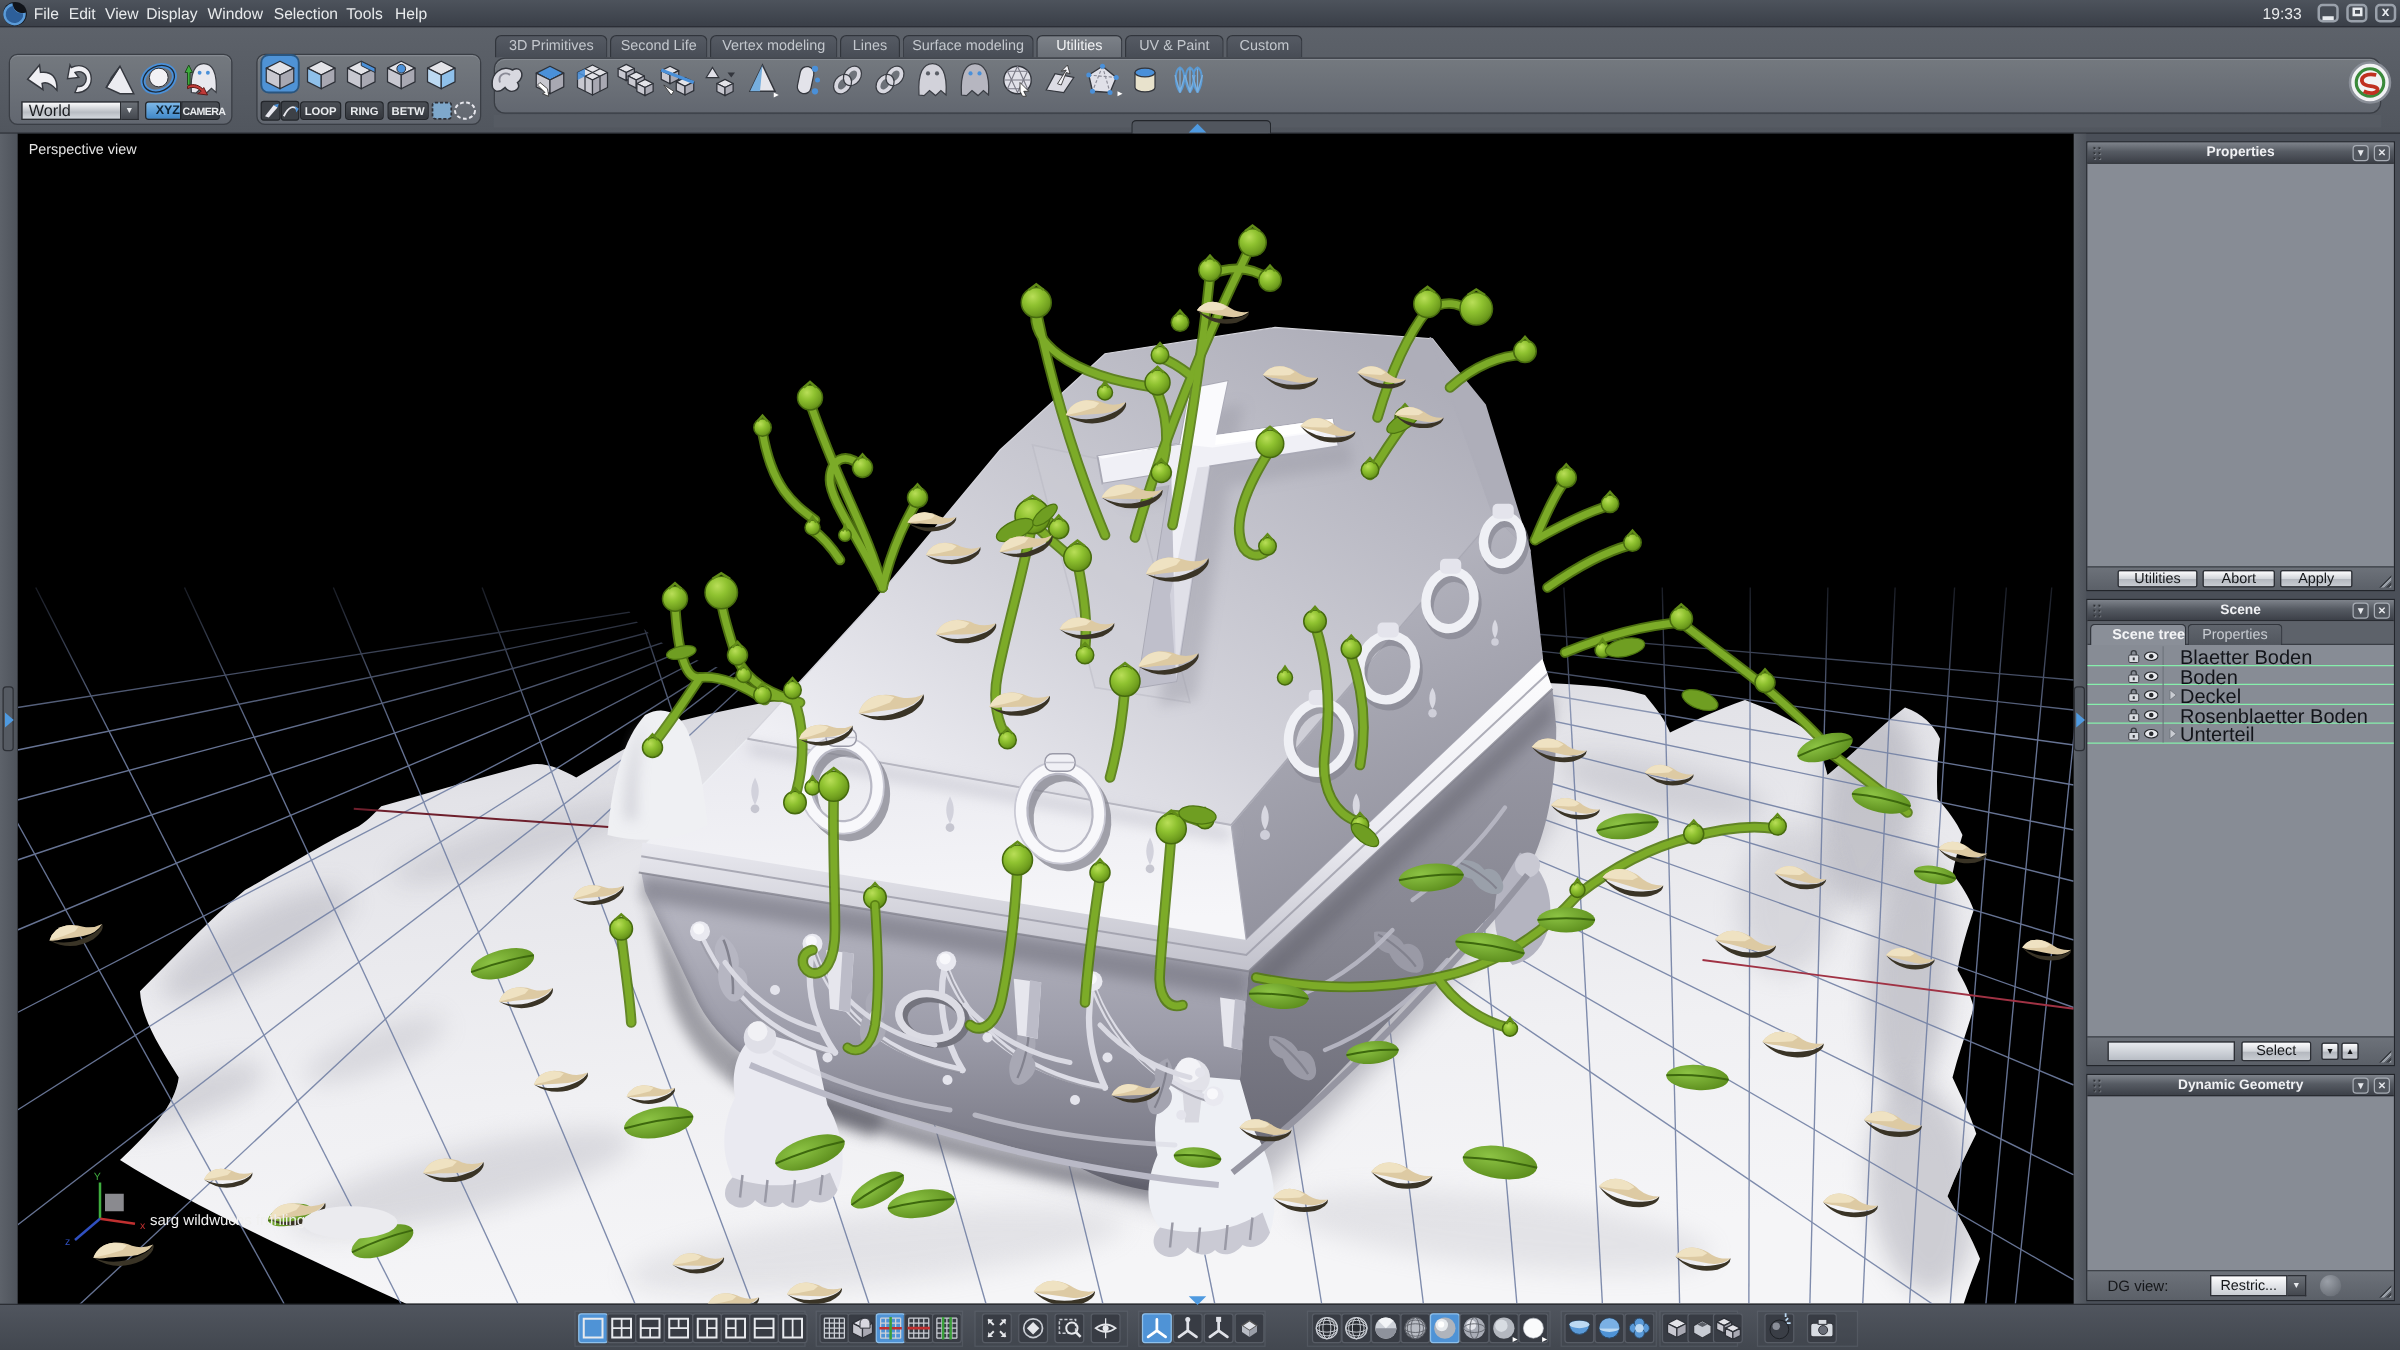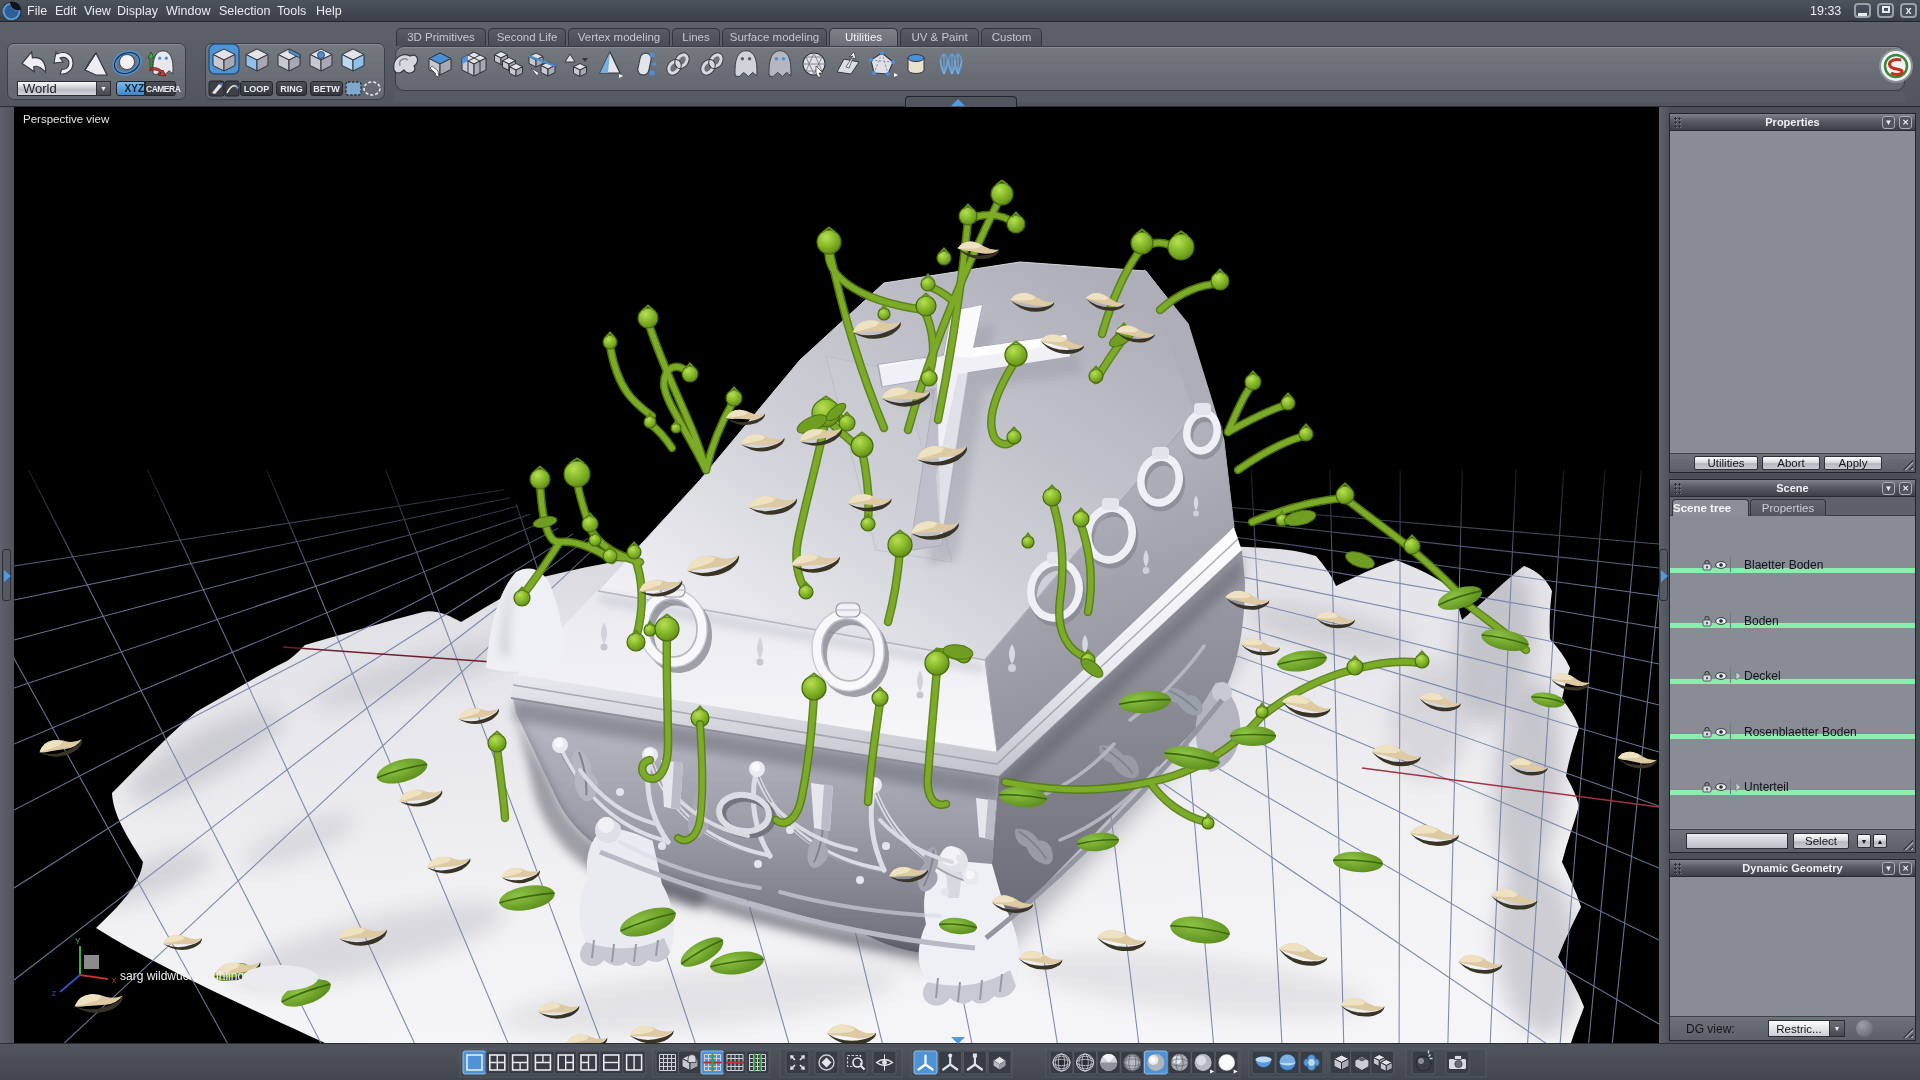--- a/index.html
+++ b/index.html
@@ -34,21 +34,21 @@
 .grip{position:absolute;left:4px;top:3px;width:8px;height:11px;
  background-image:radial-gradient(circle at 1.5px 1.5px,#2e3136 1px,transparent 1.2px),radial-gradient(circle at 1.5px 1.5px,#8e939b 1px,transparent 1.2px);
  background-size:4px 4px;background-position:0 0,0.5px 0.5px;}
 .pcontent{background:#878c95;}
 .pbot{position:relative;background:linear-gradient(#6d727a,#5b6068);border-top:1px solid #3f434a;}
 .lbtn{position:absolute;border:1px solid #2c2f35;border-radius:2px;
  background:linear-gradient(#fdfdfe 0%,#d2d5da 50%,#b4b8bf 55%,#c8ccd2 100%);
  color:#15171a;font-size:11.5px;text-align:center;}
 .rgrip{position:absolute;right:2px;bottom:2px;width:10px;height:10px;
  background-image:linear-gradient(135deg,transparent 50%,#3a3e44 50%,#3a3e44 60%,#9aa0a8 60%,#9aa0a8 70%,transparent 70%,transparent 80%,#3a3e44 80%,#3a3e44 90%,#9aa0a8 90%);}
-.trow{position:relative;height:15.5px;border-bottom:5px solid #86efac;color:#121419;font-size:12px;margin-top:40px;}
+.trow{position:relative;height:15.5px;border-bottom:1px solid #86efac;color:#121419;font-size:16px;}
 .ticon{position:absolute;top:1px;width:12px;height:12px;}
 
 #botbar{position:absolute;left:0;top:1043px;width:1920px;height:37px;
  background:linear-gradient(#50555e,#42474f);border-top:1px solid #2b2e34;}
 
 .sidestrip{position:absolute;top:107px;height:936px;background:linear-gradient(90deg,#5d626a,#4e535b);}
 .collhandle{position:absolute;width:9px;height:52px;border:1px solid #2c2f35;border-radius:3px;background:#555a62;}
 .bluetri{position:absolute;width:0;height:0;}
 </style></head><body>
 <div id="root">
@@ -1122,21 +1122,21 @@
 <div class="pbot" style="height:19px">
 <div class="lbtn" style="left:24px;top:2px;width:64px;height:14px;line-height:13px">Utilities</div>
 <div class="lbtn" style="left:92px;top:2px;width:58px;height:14px;line-height:13px">Abort</div>
 <div class="lbtn" style="left:154px;top:2px;width:58px;height:14px;line-height:13px">Apply</div>
 <div class="rgrip"></div>
       </div>
     </div>
 <div class="panel" style="top:479px;height:374px">
 <div class="ptitle"><div class="grip"></div>Scene<div class="pbtn" style="right:20px">▼</div><div class="pbtn" style="right:3px">✕</div></div>
 <div style="position:relative;height:19px;background:#5d626a;border-bottom:1px solid #3a3e45">
-<div style="position:absolute;left:2px;top:2px;width:77px;height:17px;border:1px solid #31353c;border-bottom:none;border-radius:4px 4px 0 0;background:#8a8f98;color:#f4f5f7;font-weight:bold;font-size:11.5px;text-align:left;line-height:16px">Scene tree</div>
+<div style="position:absolute;left:2px;top:2px;width:77px;height:17px;border:1px solid #31353c;border-bottom:none;border-radius:4px 4px 0 0;background:#8a8f98;color:#f4f5f7;font-weight:bold;font-size:11.5px;text-align:right;line-height:16px">Scene tree</div>
 <div style="position:absolute;left:80px;top:2px;width:76px;height:17px;border:1px solid #31353c;border-bottom:none;border-radius:4px 4px 0 0;background:linear-gradient(#60656d,#51565e);color:#c9cdd3;font-size:11.5px;text-align:center;line-height:16px">Properties</div>
 </div>
 <div class="pcontent" style="height:313px;padding-top:1px">
 <div class="trow">
 <span style="position:absolute;left:31px;top:1px">
             <svg class="ticon" viewBox="0 0 12 12">
               <rect x="2" y="5" width="8" height="6" rx="1" fill="#d8dbe0" stroke="#3a3d42" stroke-width="0.8"></rect>
               <path d="M4 5 V3.5 A2 2 0 0 1 8 3.5 V5" fill="none" stroke="#3a3d42" stroke-width="1.1"></path>
               <rect x="5.2" y="7" width="1.6" height="2.2" fill="#3a3d42"></rect>
             </svg>

